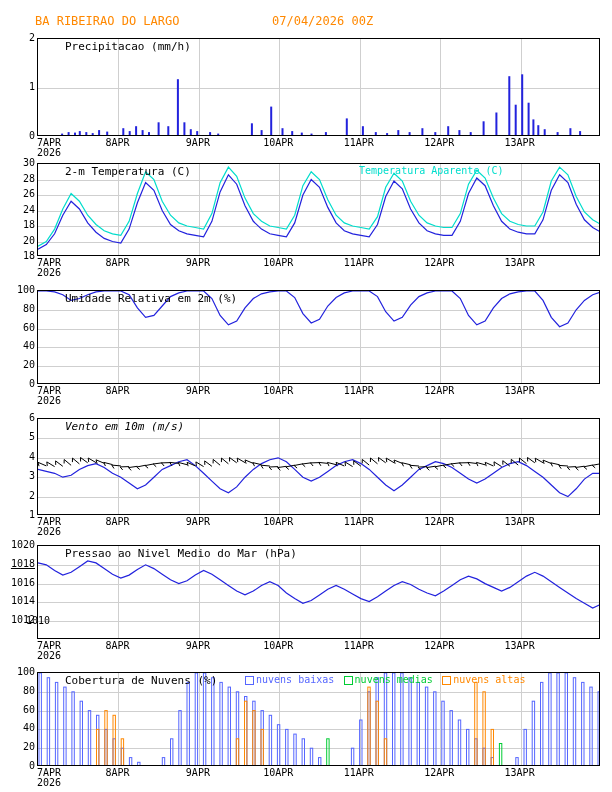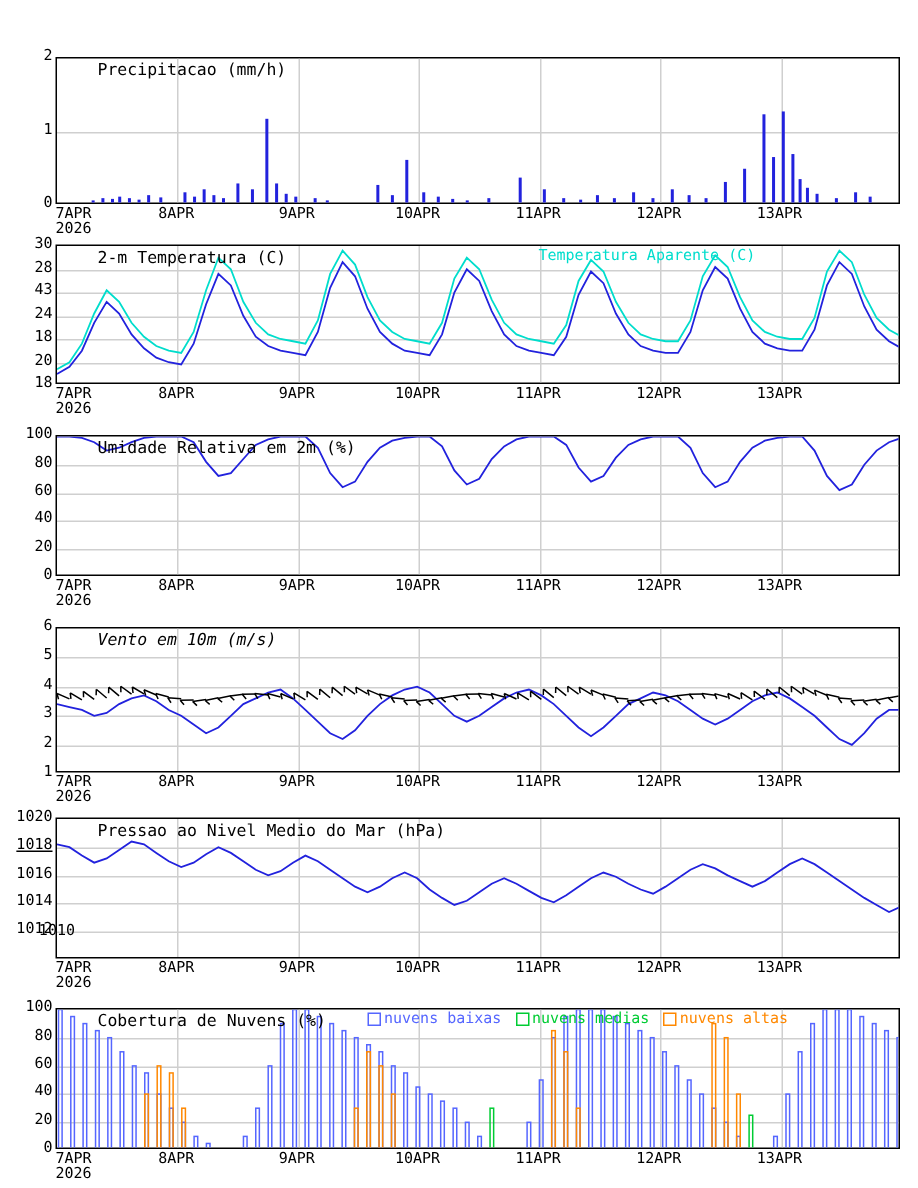--- a/index.html
+++ b/index.html
@@ -25,20 +25,24 @@
   .gridh{position:absolute;left:0;right:0;height:1px;background:#cfcfcf;}
   .legend{position:absolute;font-size:10px;white-space:nowrap;}
   svg{display:block;position:absolute;left:0;top:0;}
   .swatch{display:inline-block;width:7px;height:7px;border:1px solid #000;vertical-align:middle;margin-right:2px;}
 </style>
 </head>
 <body>
 
 <div class="page">
 
+  <div class="hdr-line2">
+    <span class="hdr-station">BA RIBEIRAO DO LARGO</span>
+    <span class="hdr-date">07/04/2026 00Z</span>
+  </div>
 
   <div id="panels">
       <div class="plot" style="left: 37px; top: 38px; width: 563px; height: 98px;">
         <div class="gridv" style="left: 80px;"></div>
         <div class="gridv" style="left: 161px;"></div>
         <div class="gridv" style="left: 241px;"></div>
         <div class="gridv" style="left: 322px;"></div>
         <div class="gridv" style="left: 402px;"></div>
         <div class="gridv" style="left: 483px;"></div>
         <div class="gridh" style="top: 49px;"></div>
@@ -125,21 +129,21 @@
           <path d="M 0.0 85.3 L 8.3 80.6 L 16.6 69.8 L 24.8 51.2 L 33.1 37.2 L 41.4 45.0 L 49.7 58.9 L 58.0 68.2 L 66.2 74.4 L 74.5 77.5 L 82.8 79.0 L 91.1 65.1 L 99.4 38.8 L 107.6 18.6 L 115.9 26.3 L 124.2 46.5 L 132.5 60.5 L 140.8 66.7 L 149.0 69.8 L 157.3 71.3 L 165.6 72.8 L 173.9 57.3 L 182.1 27.9 L 190.4 10.8 L 198.7 20.2 L 207.0 41.8 L 215.3 57.3 L 223.5 65.1 L 231.8 69.8 L 240.1 71.3 L 248.4 72.8 L 256.7 58.9 L 264.9 31.0 L 273.2 15.5 L 281.5 23.3 L 289.8 43.4 L 298.1 58.9 L 306.3 66.7 L 314.6 69.8 L 322.9 71.3 L 331.2 72.8 L 339.5 60.5 L 347.7 32.5 L 356.0 17.0 L 364.3 24.8 L 372.6 45.0 L 380.9 58.9 L 389.1 66.7 L 397.4 69.8 L 405.7 71.3 L 414.0 71.3 L 422.3 57.3 L 430.5 29.5 L 438.8 14.0 L 447.1 21.7 L 455.4 41.8 L 463.6 57.3 L 471.9 65.1 L 480.2 68.2 L 488.5 69.8 L 496.8 69.8 L 505.0 55.8 L 513.3 26.3 L 521.6 10.8 L 529.9 18.6 L 538.2 40.3 L 546.4 55.8 L 554.7 63.5 L 563.0 68.2" fill="none" stroke="#2222dd" stroke-width="1.2"></path>
           <path d="M 0.0 82.2 L 8.3 77.5 L 16.6 65.1 L 24.8 45.0 L 33.1 29.5 L 41.4 37.2 L 49.7 51.2 L 58.0 60.5 L 66.2 66.7 L 74.5 69.8 L 82.8 71.3 L 91.1 57.3 L 99.4 29.5 L 107.6 7.8 L 115.9 15.5 L 124.2 37.2 L 132.5 51.2 L 140.8 58.9 L 149.0 62.0 L 157.3 63.5 L 165.6 65.1 L 173.9 49.6 L 182.1 18.6 L 190.4 3.1 L 198.7 12.4 L 207.0 34.1 L 215.3 49.6 L 223.5 57.3 L 231.8 62.0 L 240.1 63.5 L 248.4 65.1 L 256.7 51.2 L 264.9 21.7 L 273.2 7.8 L 281.5 15.5 L 289.8 35.7 L 298.1 51.2 L 306.3 58.9 L 314.6 62.0 L 322.9 63.5 L 331.2 65.1 L 339.5 52.7 L 347.7 23.3 L 356.0 9.3 L 364.3 17.0 L 372.6 37.2 L 380.9 51.2 L 389.1 58.9 L 397.4 62.0 L 405.7 63.5 L 414.0 63.5 L 422.3 49.6 L 430.5 20.2 L 438.8 6.2 L 447.1 14.0 L 455.4 34.1 L 463.6 49.6 L 471.9 57.3 L 480.2 60.5 L 488.5 62.0 L 496.8 62.0 L 505.0 48.0 L 513.3 17.0 L 521.6 3.1 L 529.9 10.8 L 538.2 32.5 L 546.4 48.0 L 554.7 55.8 L 563.0 60.5" fill="none" stroke="#00ddcc" stroke-width="1.2"></path>
         </svg>
       </div>
       <div class="plot-title" style="left: 65px; top: 165px;">2-m Temperatura (C)</div>
       <div class="legend" style="color: rgb(0, 221, 204); left: 359px; top: 165px;">Temperatura Aparente (C)</div>
       <div class="ylab" style="width: 34px; left: 1px; top: 250px;">18</div>
       <div class="ylab" style="width: 34px; left: 1px; top: 234.5px;">20</div>
       <div class="ylab" style="width: 34px; left: 1px; top: 219px;">18</div>
       <div class="ylab" style="width: 34px; left: 1px; top: 203.5px;">24</div>
-      <div class="ylab" style="width: 34px; left: 1px; top: 188px;">43</div>
+      <div class="ylab" style="width: 34px; left: 1px; top: 188px;">26</div>
       <div class="ylab" style="width: 34px; left: 1px; top: 172.5px;">28</div>
       <div class="ylab" style="width: 34px; left: 1px; top: 157px;">30</div>
       <div class="xlab" style="left: 37px; top: 257px;">7APR</div>
       <div class="xlab" style="left: 105.429px; top: 257px;">8APR</div>
       <div class="xlab" style="left: 185.857px; top: 257px;">9APR</div>
       <div class="xlab" style="left: 263.286px; top: 257px;">10APR</div>
       <div class="xlab" style="left: 343.714px; top: 257px;">11APR</div>
       <div class="xlab" style="left: 424.143px; top: 257px;">12APR</div>
       <div class="xlab" style="left: 504.571px; top: 257px;">13APR</div>
       <div class="xlab2" style="left: 37px; top: 267px;">2026</div>

